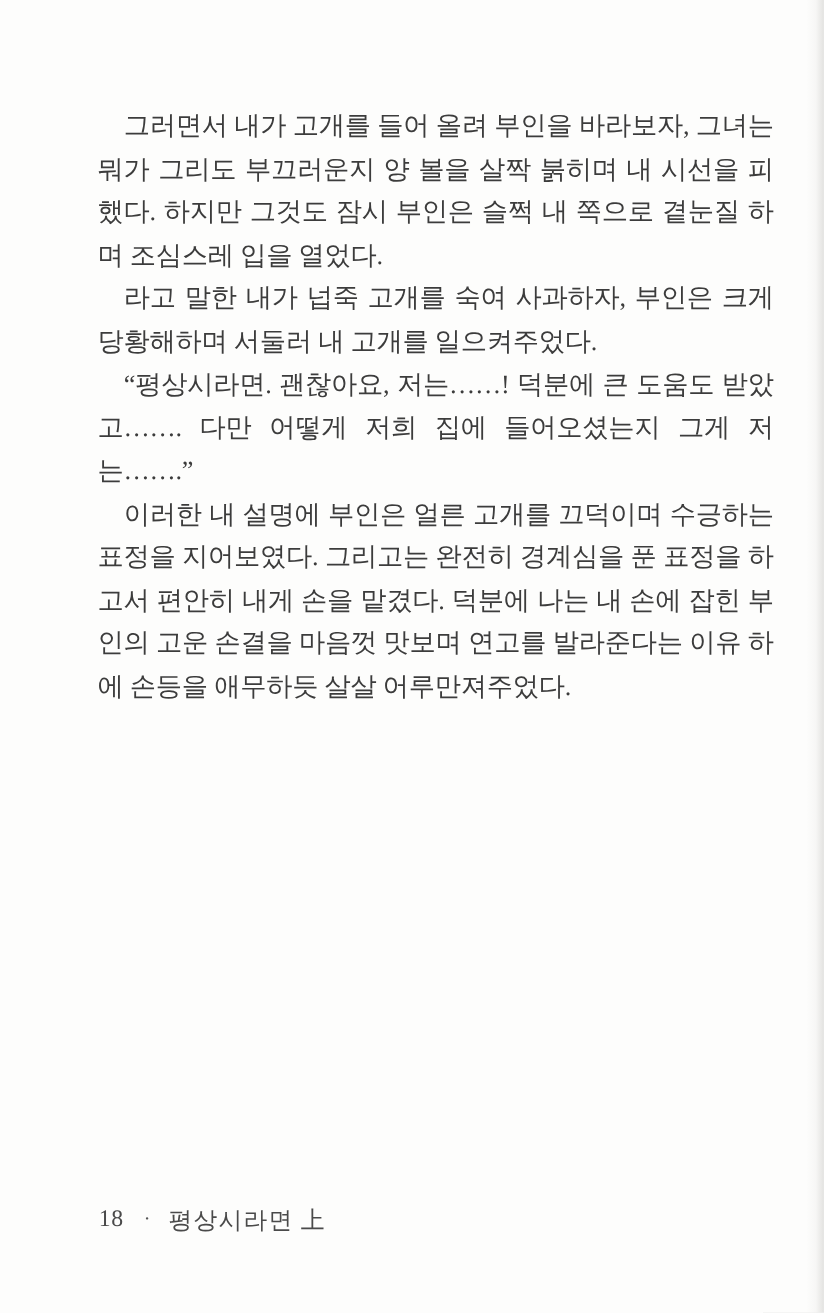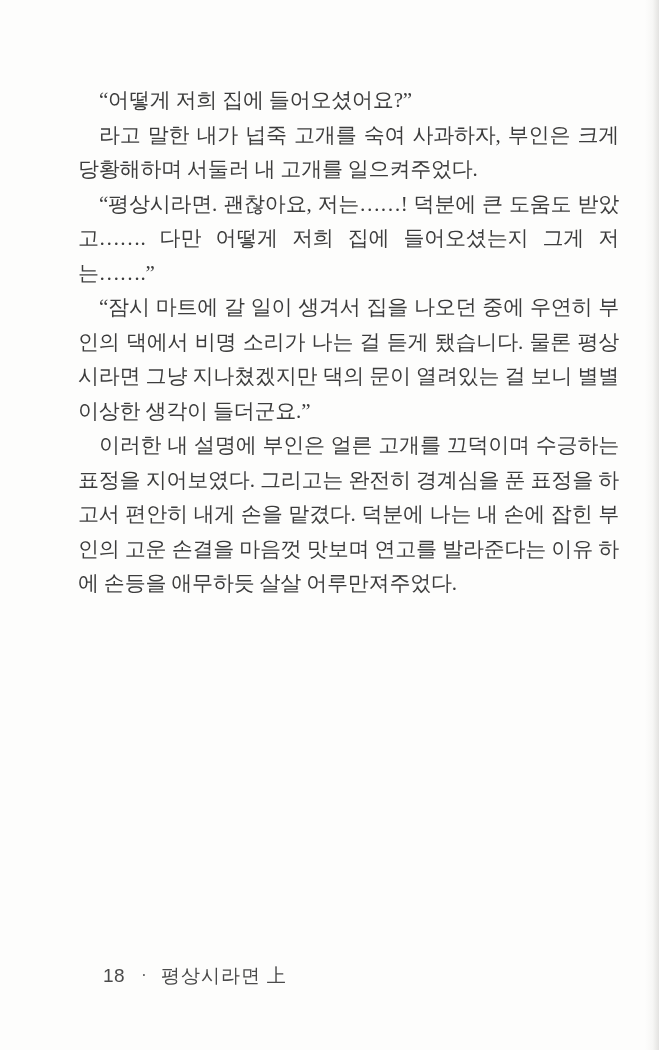--- a/index.html
+++ b/index.html
@@ -55,42 +55,40 @@
     position: absolute;
     left: 79px;
     top: 963px;
     display: flex;
     align-items: center;
     font-size: 19px;
     color: #4a4a4a;
     letter-spacing: 0.5px;
   }
   .footer .page-number {
-    font-family: Liberation Sans, sans-serif;
-    margin-left: 24px;
+    font-family: Liberation Serif, serif;
   }
   .footer .sep {
     margin: 0 14px 0 16px;
     font-size: 16px;
     color: #555;
   }
   .footer .title {
     letter-spacing: 1px;
   }
 </style>
 </head>
 <body>
 
 <div class="page">
 
   <main class="text-block">
-    <p class="para">“어떻게 저희 집에 들어오셨어요?”</p>
+    <p class="para">그러면서 내가 고개를 들어 올려 부인을 바라보자, 그녀는 뭐가 그리도 부끄러운지 양 볼을 살짝 붉히며 내 시선을 피했다. 하지만 그것도 잠시 부인은 슬쩍 내 쪽으로 곁눈질 하며 조심스레 입을 열었다.</p>
     <p class="para">라고 말한 내가 넙죽 고개를 숙여 사과하자, 부인은 크게 당황해하며 서둘러 내 고개를 일으켜주었다.</p>
     <p class="para">“평상시라면. 괜찮아요, 저는……! 덕분에 큰 도움도 받았고……. 다만 어떻게 저희 집에 들어오셨는지 그게 저는…….”</p>
-    <p class="para">“잠시 마트에 갈 일이 생겨서 집을 나오던 중에 우연히 부인의 댁에서 비명 소리가 나는 걸 듣게 됐습니다. 물론 평상시라면 그냥 지나쳤겠지만 댁의 문이 열려있는 걸 보니 별별 이상한 생각이 들더군요.”</p>
     <p class="para">이러한 내 설명에 부인은 얼른 고개를 끄덕이며 수긍하는 표정을 지어보였다. 그리고는 완전히 경계심을 푼 표정을 하고서 편안히 내게 손을 맡겼다. 덕분에 나는 내 손에 잡힌 부인의 고운 손결을 마음껏 맛보며 연고를 발라준다는 이유 하에 손등을 애무하듯 살살 어루만져주었다.</p>
   </main>
 
   <footer class="footer">
     <span class="page-number">18</span>
     <span class="sep">·</span>
     <span class="title">평상시라면 上</span>
   </footer>
 
   <div class="edge-shadow"></div>

